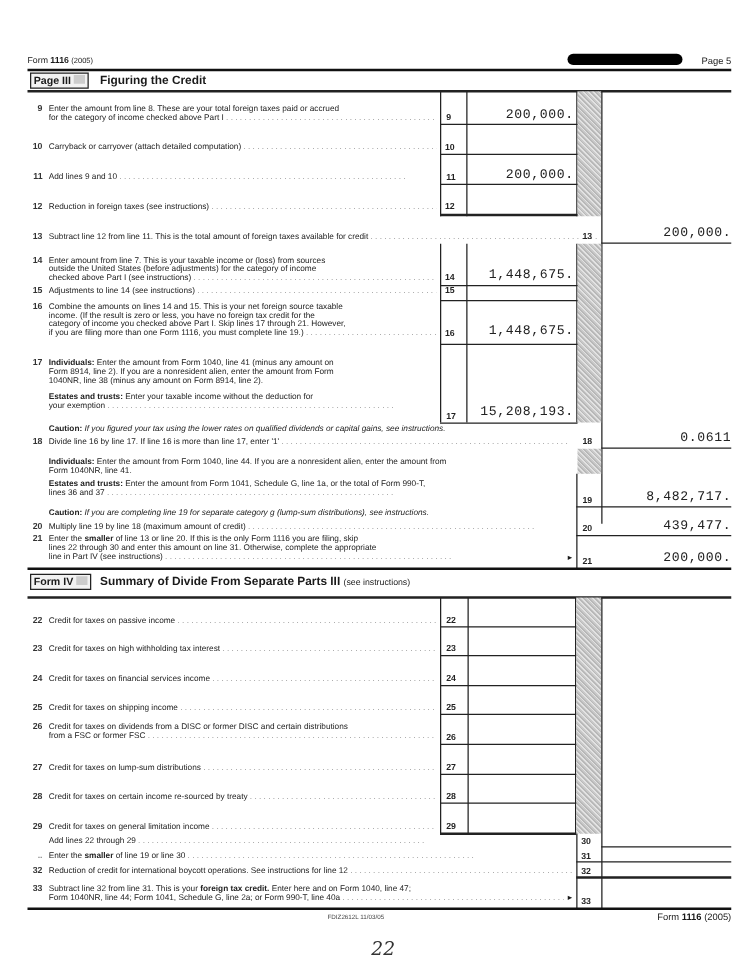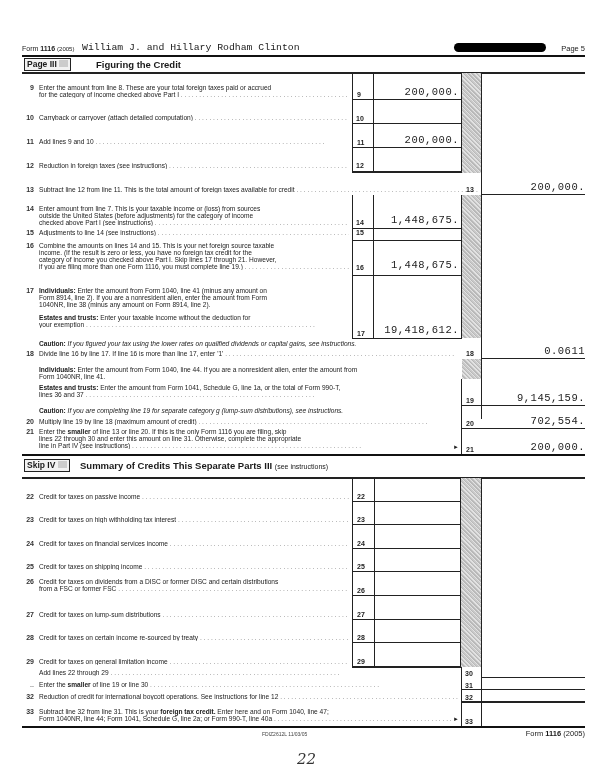--- a/index.html
+++ b/index.html
@@ -25,28 +25,27 @@
 </style>
 </head>
 <body>
 
 <div class="abs" style="left:22px;top:42px;width:563px;height:12px;">
   <span class="abs sm" style="left:0;top:3px;font-size:7px;">
     <span>Form</span>
     <b>1116</b>
     <span style="font-size:6px;">(2005)</span>
   </span>
-  <span class="abs mono" style="left:60px;top:0;font-size:9.8px;">William J. and Hillary Rodham Clinton</span>
   <span class="abs" style="left:432px;top:1px;width:92px;height:9px;background:#000;border-radius:5px;"></span>
   <span class="abs" style="right:0;top:2px;font-size:7.5px;">Page 5</span>
 </div>
 <div class="hdr-line thick" style="top:55px;"></div>
 
 <div class="partbox" style="left:24px;top:58px;"><span>Page III</span> <span style="display:inline-block;width:9px;height:7px;background:#ccc;"></span></div>
-<div class="parttitle" style="left:96px;top:59px;">Figuring the Credit</div>
+<div class="parttitle" style="left:80px;top:59px;">Figuring the Credit</div>
 <div class="hdr-line" style="top:72px;height:1.5px;"></div>
 
 <div class="vline" style="left:352px;top:73px;height:100px;"></div>
 <div class="vline" style="left:373px;top:73px;height:100px;"></div>
 <div class="vline" style="left:461px;top:73px;height:100px;"></div>
 <div class="shade" style="left:462px;top:73px;width:19px;height:100px;"></div>
 <div class="vline" style="left:481px;top:73px;height:346px;"></div>
 
 <div class="num" style="top:84px;">9</div>
 <div class="desc" style="top:84px;">
@@ -115,69 +114,69 @@
 
 <div class="num" style="top:287px;">17</div>
 <div class="desc" style="top:287px;">
   <div><b>Individuals:</b><span> Enter the amount from Form 1040, line 41 (minus any amount on</span></div>
   <div>Form 8914, line 2). If you are a nonresident alien, enter the amount from Form</div>
   <div>1040NR, line 38 (minus any amount on Form 8914, line 2).</div>
   <div style="margin-top:6px;"><b>Estates and trusts:</b><span> Enter your taxable income without the deduction for</span></div>
   <div class="dotwrap" style="width:310px;"><span class="dots">your exemption</span></div>
 </div>
 <div class="box-lbl" style="left:357px;top:330px;">17</div>
-<div class="amt" style="left:374px;width:85px;top:324px;">19,418,612.</div>
+<div class="amt" style="left:374px;width:85px;top:324px;">15,208,193.</div>
 <div class="hline" style="left:352px;width:110px;top:338px;"></div>
 
 <div class="desc" style="top:340px;">
   <b>Caution:</b><i> If you figured your tax using the lower rates on qualified dividends or capital gains, see instructions.</i>
 </div>
 
 <div class="num" style="top:350px;">18</div>
 <div class="desc dotwrap" style="top:350px;width:440px;"><span class="dots">Divide line 16 by line 17. If line 16 is more than line 17, enter '1'</span></div>
 <div class="box-lbl" style="left:466px;top:350px;">18</div>
 <div class="amt" style="left:500px;width:85px;top:345px;">0.0611</div>
 <div class="hline" style="left:481px;width:104px;top:358px;"></div>
 <div class="shade" style="left:462px;top:359px;width:19px;height:20px;"></div>
 
 <div class="desc" style="top:366px;">
   <div><b>Individuals:</b><span> Enter the amount from Form 1040, line 44. If you are a nonresident alien, enter the amount from</span></div>
   <div>Form 1040NR, line 41.</div>
   <div style="margin-top:4px;"><b>Estates and trusts:</b><span> Enter the amount from Form 1041, Schedule G, line 1a, or the total of Form 990-T,</span></div>
   <div class="dotwrap" style="width:420px;"><span class="dots">lines 36 and 37</span></div>
 </div>
 <div class="box-lbl" style="left:466px;top:397px;">19</div>
-<div class="amt" style="left:500px;width:85px;top:392px;">9,145,159.</div>
+<div class="amt" style="left:500px;width:85px;top:392px;">8,482,717.</div>
 <div class="hline" style="left:461px;width:124px;top:405px;"></div>
 <div class="vline" style="left:461px;top:379px;height:76px;"></div>
 
 <div class="desc" style="top:407px;">
   <b>Caution:</b><i> If you are completing line 19 for separate category g (lump-sum distributions), see instructions.</i>
 </div>
 
 <div class="num" style="top:418px;">20</div>
 <div class="desc dotwrap" style="top:418px;width:420px;"><span class="dots">Multiply line 19 by line 18 (maximum amount of credit)</span></div>
 <div class="box-lbl" style="left:466px;top:420px;">20</div>
-<div class="amt" style="left:500px;width:85px;top:415px;">702,554.</div>
+<div class="amt" style="left:500px;width:85px;top:415px;">439,477.</div>
 <div class="hline" style="left:461px;width:124px;top:428px;"></div>
 
 <div class="num" style="top:428px;">21</div>
 <div class="desc" style="top:428px;">
   <div><span>Enter the </span><b>smaller</b><span> of line 13 or line 20. If this is the only Form 1116 you are filing, skip</span></div>
   <div>lines 22 through 30 and enter this amount on line 31. Otherwise, complete the appropriate</div>
   <div class="dotwrap" style="width:412px;"><span class="dots">line in Part IV (see instructions)</span></div>
 </div>
 <span class="abs" style="left:453px;top:444px;font-size:6px;">►</span>
 <div class="box-lbl" style="left:466px;top:446px;">21</div>
 <div class="amt" style="left:500px;width:85px;top:441px;">200,000.</div>
 <div class="hdr-line thick" style="top:454px;"></div>
 
-<div class="partbox" style="left:24px;top:459px;"><span>Skip IV</span> <span style="display:inline-block;width:9px;height:7px;background:#ccc;"></span></div>
+<div class="partbox" style="left:24px;top:459px;"><span>Form IV</span> <span style="display:inline-block;width:9px;height:7px;background:#ccc;"></span></div>
 <div class="parttitle" style="left:80px;top:460px;">
-  <span>Summary of Credits This Separate Parts III</span>
+  <span>Summary of Divide From Separate Parts III</span>
   <span style="font-weight:normal;font-size:7px;">(see instructions)</span>
 </div>
 <div class="hdr-line" style="top:477px;height:1.5px;"></div>
 
 <div id="p4rows"></div>
 <div class="vline" style="left:352px;top:478px;height:189px;"></div>
 <div class="vline" style="left:374px;top:478px;height:189px;"></div>
 <div class="vline" style="left:460px;top:478px;height:189px;"></div>
 <div class="shade" style="left:461px;top:478px;width:20px;height:189px;"></div>
 <div class="vline" style="left:481px;top:478px;height:250px;"></div>

